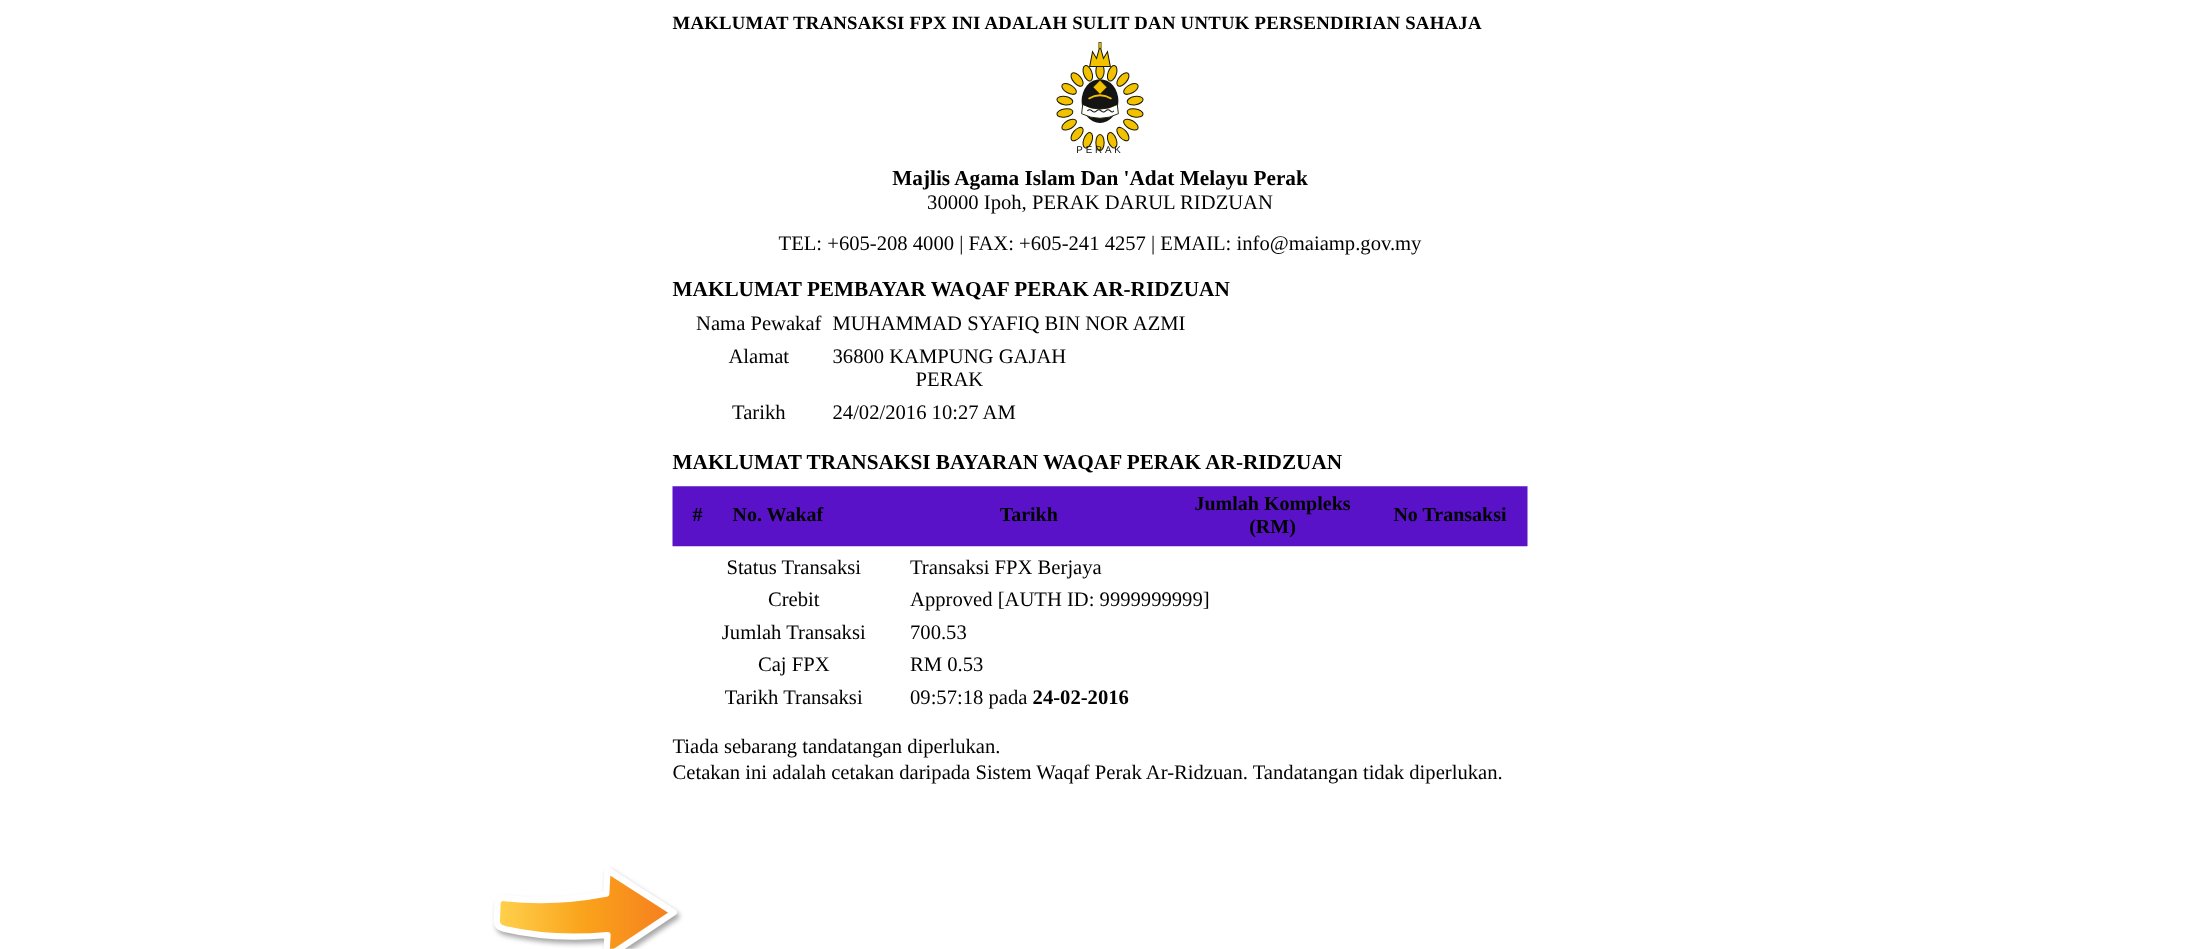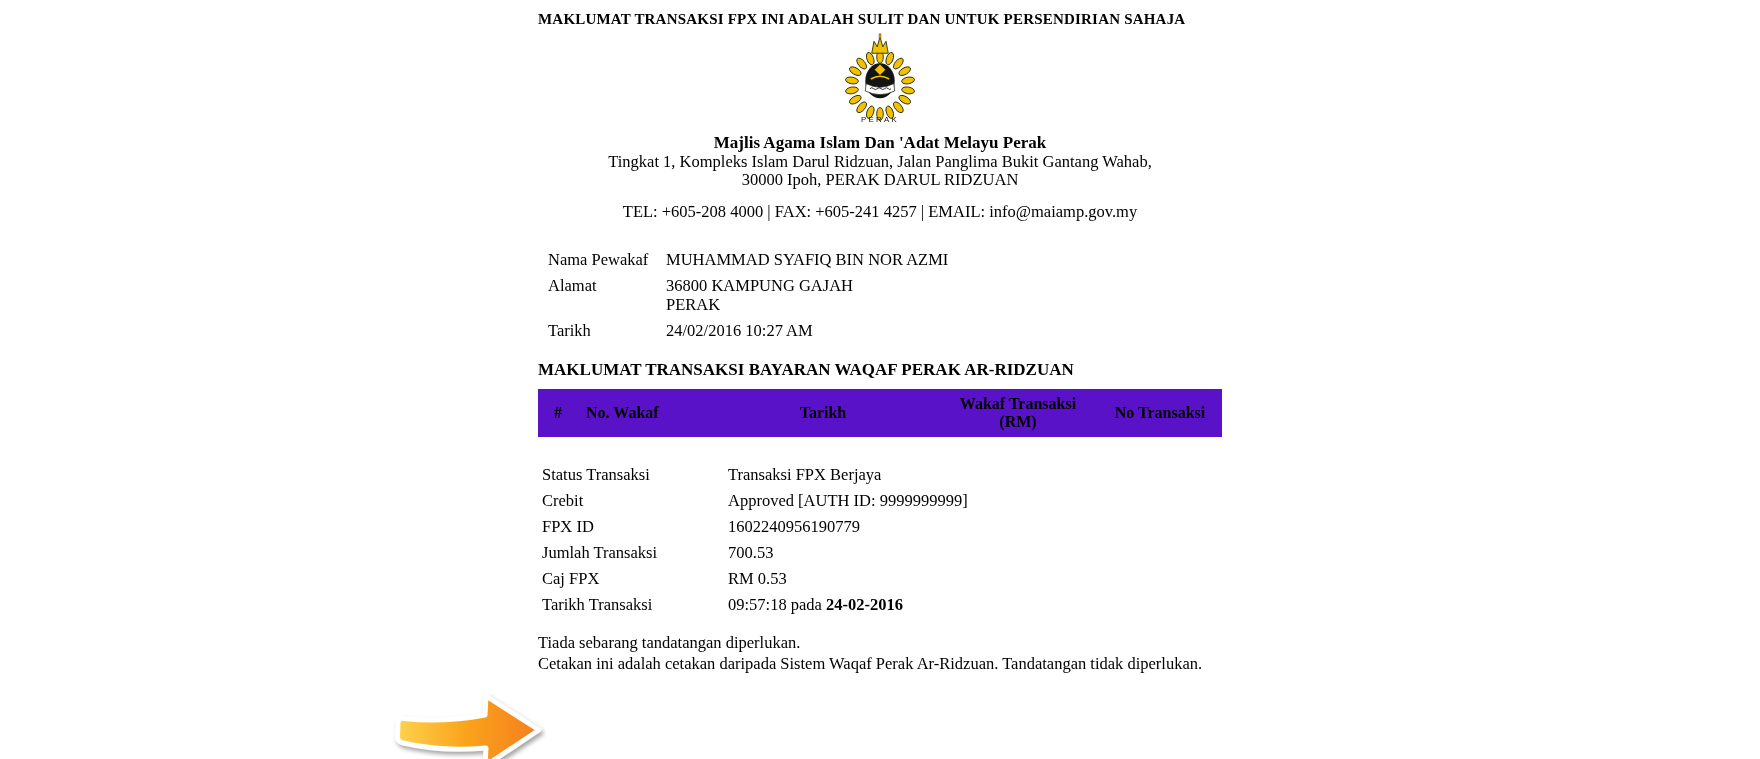--- a/index.html
+++ b/index.html
@@ -44,21 +44,21 @@
   .contact {
     text-align: center;
     font-size: 16.5px;
     margin-top: 14px;
   }
   .section-heading {
     font-weight: bold;
     font-size: 17px;
     margin-top: 17px;
   }
-  .kv-table { margin-top: 24px; }
+  .kv-table { margin-top: 4px; text-align: center; }
   .kv-row {
     display: flex;
     align-items: flex-start;
     font-size: 16.5px;
     line-height: 19px;
     padding: 3px 0;
   }
   .payer .kv-label { flex: none; width: 118px; margin-left: 10px; }
   .payer .kv-row { padding: 3.5px 0; }
   .txn-details .kv-label { flex: none; width: 186px; margin-left: 4px; }
@@ -139,24 +139,24 @@
       <path d="M40,50 Q50,44 60,50" fill="none" stroke="#f2c200" stroke-width="1.6"></path>
 
       <path d="M34,63 Q50,71 66,63 L65,55 Q50,63 35,55 Z" fill="#ffffff" stroke="#1a1a00" stroke-width="0.8"></path>
       <path d="M39,60.5 q2,-2 4,0 q2,2 4,0 q2,-2 4,0 q2,2 4,0 q2,-2 4,0 q2,2 3,0" fill="none" stroke="#111" stroke-width="0.9"></path>
 
       <text x="50" y="97" text-anchor="middle" font-family="Liberation Sans, DejaVu Sans, sans-serif" font-size="8.5" letter-spacing="2.5" fill="#111">PERAK</text>
     </svg>
   </div>
 
   <div class="org-name">Majlis Agama Islam Dan 'Adat Melayu Perak</div>
-  <div class="addr">Tingkat 1, Kompleks Islam Darul Ridzuan, Jalan Panglima Bukit Gantang Wahab,</div>
   <div class="addr">30000 Ipoh, PERAK DARUL RIDZUAN</div>
   <div class="contact">TEL: +605-208 4000 | FAX: +605-241 4257 | EMAIL: info@maiamp.gov.my</div>
 
+  <div class="section-heading">MAKLUMAT PEMBAYAR WAQAF PERAK AR-RIDZUAN</div>
 
   <div class="kv-table payer">
     <div class="kv-row">
       <div class="kv-label">Nama Pewakaf</div>
       <div class="kv-value">MUHAMMAD SYAFIQ BIN NOR AZMI</div>
     </div>
     <div class="kv-row">
       <div class="kv-label">Alamat</div>
       <div class="kv-value">
         <div>36800 KAMPUNG GAJAH</div>
@@ -168,36 +168,32 @@
       <div class="kv-value">24/02/2016 10:27 AM</div>
     </div>
   </div>
 
   <div class="section-heading">MAKLUMAT TRANSAKSI BAYARAN WAQAF PERAK AR-RIDZUAN</div>
 
   <div class="txn-header">
     <div class="th th-num">#</div>
     <div class="th th-wakaf">No. Wakaf</div>
     <div class="th th-tarikh">Tarikh</div>
-    <div class="th th-jumlah">Wakaf Transaksi (RM)</div>
+    <div class="th th-jumlah">Jumlah Kompleks (RM)</div>
     <div class="th th-notrx">No Transaksi</div>
   </div>
 
   <div class="kv-table txn-details">
     <div class="kv-row">
       <div class="kv-label">Status Transaksi</div>
       <div class="kv-value">Transaksi FPX Berjaya</div>
     </div>
     <div class="kv-row">
       <div class="kv-label">Crebit</div>
       <div class="kv-value">Approved [AUTH ID: 9999999999]</div>
-    </div>
-    <div class="kv-row">
-      <div class="kv-label">FPX ID</div>
-      <div class="kv-value">1602240956190779</div>
     </div>
     <div class="kv-row">
       <div class="kv-label">Jumlah Transaksi</div>
       <div class="kv-value">700.53</div>
     </div>
     <div class="kv-row">
       <div class="kv-label">Caj FPX</div>
       <div class="kv-value">RM 0.53</div>
     </div>
     <div class="kv-row">

